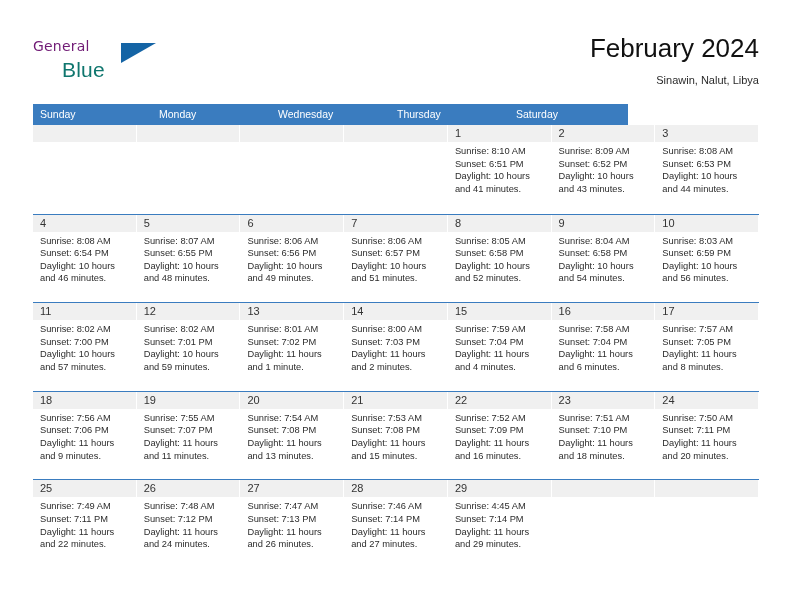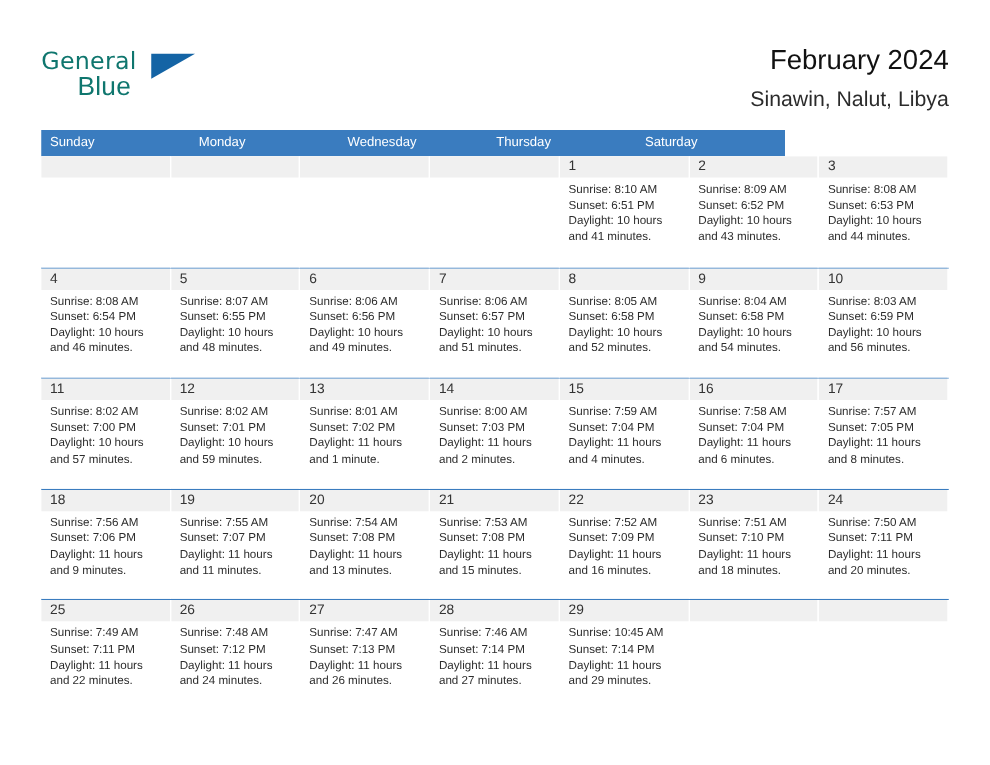--- a/index.html
+++ b/index.html
@@ -33,23 +33,23 @@
     position: absolute;
     left: 33px;
     top: 38px;
     width: 190px;
     height: 50px;
   }
   .brand-general {
     position: absolute;
     left: 0;
     top: 0;
-    font-size: 19px;
+    font-size: 14px;
     letter-spacing: 0.2px;
-    color: #0f766e;
+    color: #701a75;
     font-family: "DejaVu Sans", sans-serif;
     font-weight: 400;
   }
   .brand-blue {
     position: absolute;
     left: 29px;
     top: 20px;
     font-size: 21px;
     letter-spacing: 0.2px;
     color: #0f766e;
@@ -66,28 +66,28 @@
     border-left: 35px solid #1464a5;
     border-bottom: 20px solid transparent;
   }
   .title-block {
     position: absolute;
     right: 33px;
     top: 32px;
     text-align: right;
   }
   .cal-title {
-    font-size: 22px;
+    font-size: 26px;
     font-weight: 400;
     color: #111111;
     line-height: 32px;
     white-space: nowrap;
   }
   .cal-subtitle {
-    font-size: 17px;
+    font-size: 11px;
     font-weight: 400;
     color: #2b2b2b;
     line-height: 20px;
     margin-top: 6px;
     white-space: nowrap;
   }
 
   
   .calendar {
     position: absolute;
@@ -518,21 +518,21 @@
               <div>Sunset: 7:14 PM</div>
               <div>Daylight: 11 hours</div>
               <div>and 27 minutes.</div>
             </div>
           </div>
           <div class="day">
             <div class="day-numstrip">
               <span class="day-num">29</span>
             </div>
             <div class="day-info">
-              <div>Sunrise: 10:45 AM</div>
+              <div>Sunrise: 4:45 AM</div>
               <div>Sunset: 7:14 PM</div>
               <div>Daylight: 11 hours</div>
               <div>and 29 minutes.</div>
             </div>
           </div>
           <div class="day empty">
             <div class="day-numstrip">
               <span class="day-num"></span>
             </div>
           </div>

